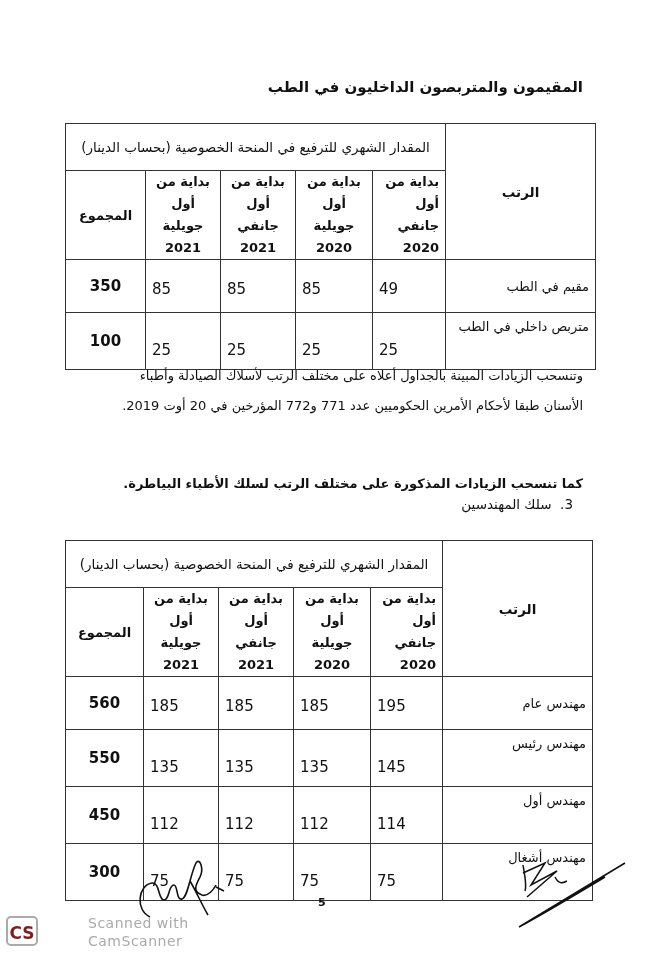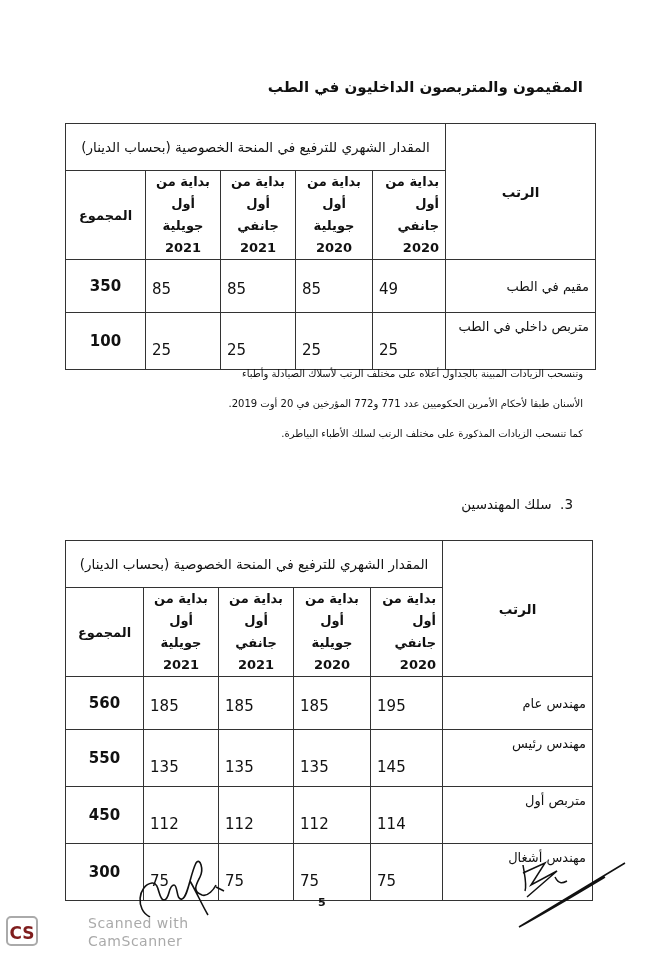--- a/index.html
+++ b/index.html
@@ -22,24 +22,24 @@
   .sub { font-size: 13px; font-weight: bold; text-align: center; line-height: 22px; height: 58px; }
   .sub.first { text-align: right; padding-right: 6px; }
   .total-head { text-align: center; font-size: 13px; font-weight: bold; }
   .rank { font-size: 13px; text-align: right; padding-right: 6px !important; }
   .rank.top { vertical-align: top; padding-top: 6px !important; }
   .num { font-size: 15px; text-align: left; padding-left: 6px !important; vertical-align: bottom !important; padding-bottom: 10px !important; }
   .num.mid { vertical-align: middle !important; padding-bottom: 0 !important; padding-top: 6px !important; }
   .tot { font-size: 15px; font-weight: bold; text-align: center; }
   .row1 td { height: 46px; }
   .row2 td { height: 46px; }
-  .para { right: 62px; font-size: 10px; white-space: nowrap; }
+  .para { right: 62px; font-size: 13px; white-space: nowrap; }
   .p1 { top: 368px; }
   .p2 { top: 398px; }
-  .p3 { top: 428px; }
+  .p3 { top: 476px; font-weight: bold; }
   .sec { top: 496px; right: 72px; font-size: 13.5px; }
   .pagenum { left: 318px; top: 896px; font-size: 11px; font-weight: bold; }
   .cs-logo { left: 6px; top: 916px; width: 32px; height: 30px; border: 2.5px solid #aaa; border-radius: 5px; color: #7f1d1d; font-size: 17px; font-weight: bold; text-align: center; line-height: 30px; box-sizing: border-box; }
   .cs-text { left: 56px; top: 914px; color: #aaa; font-size: 14px; line-height: 18px; letter-spacing: 0.5px; margin-left: 32px; }
   svg.sig { position: absolute; }
 </style>
 </head>
 <body>
 
 <div class="abs rtl heading">المقيمون والمتربصون الداخليون في الطب</div>
@@ -147,21 +147,21 @@
   </tr>
   <tr class="row2">
     <td class="rank top">مهندس رئيس</td>
     <td class="num">145</td>
     <td class="num">135</td>
     <td class="num">135</td>
     <td class="num">135</td>
     <td class="tot">550</td>
   </tr>
   <tr class="row2">
-    <td class="rank top">متربص أول</td>
+    <td class="rank top">مهندس أول</td>
     <td class="num">114</td>
     <td class="num">112</td>
     <td class="num">112</td>
     <td class="num">112</td>
     <td class="tot">450</td>
   </tr>
   <tr class="row2">
     <td class="rank top">مهندس أشغال</td>
     <td class="num">75</td>
     <td class="num">75</td>

